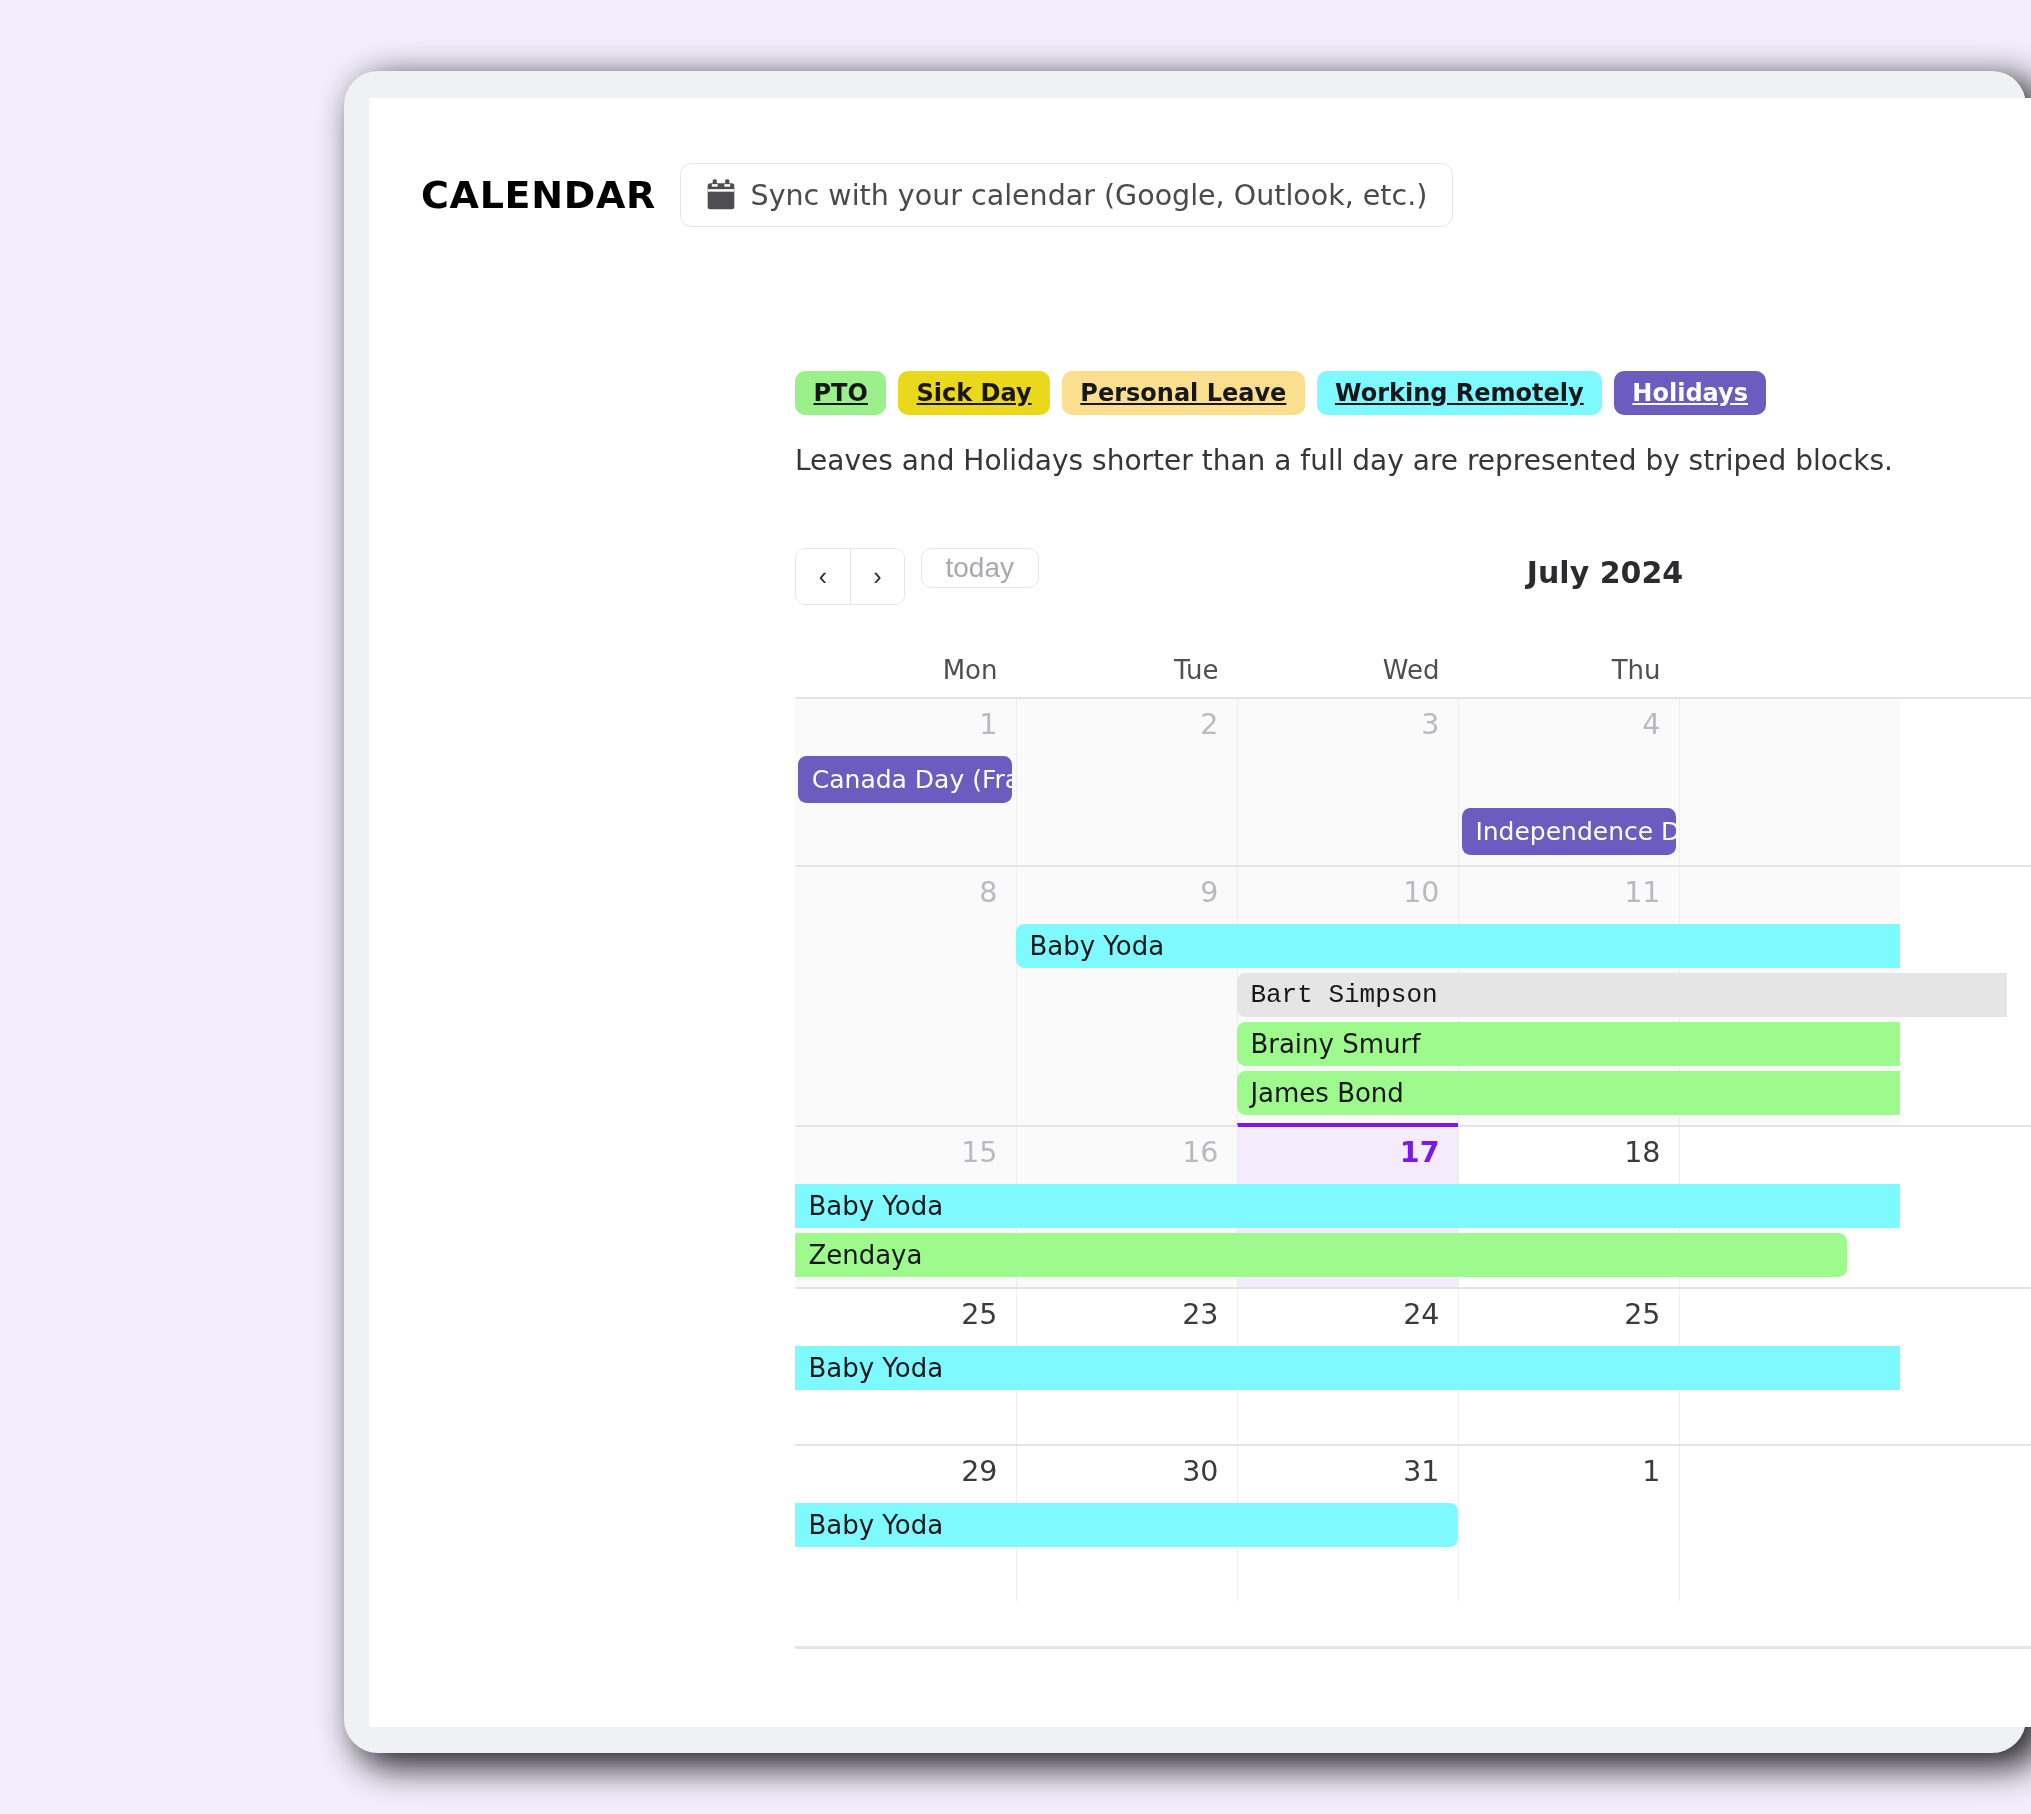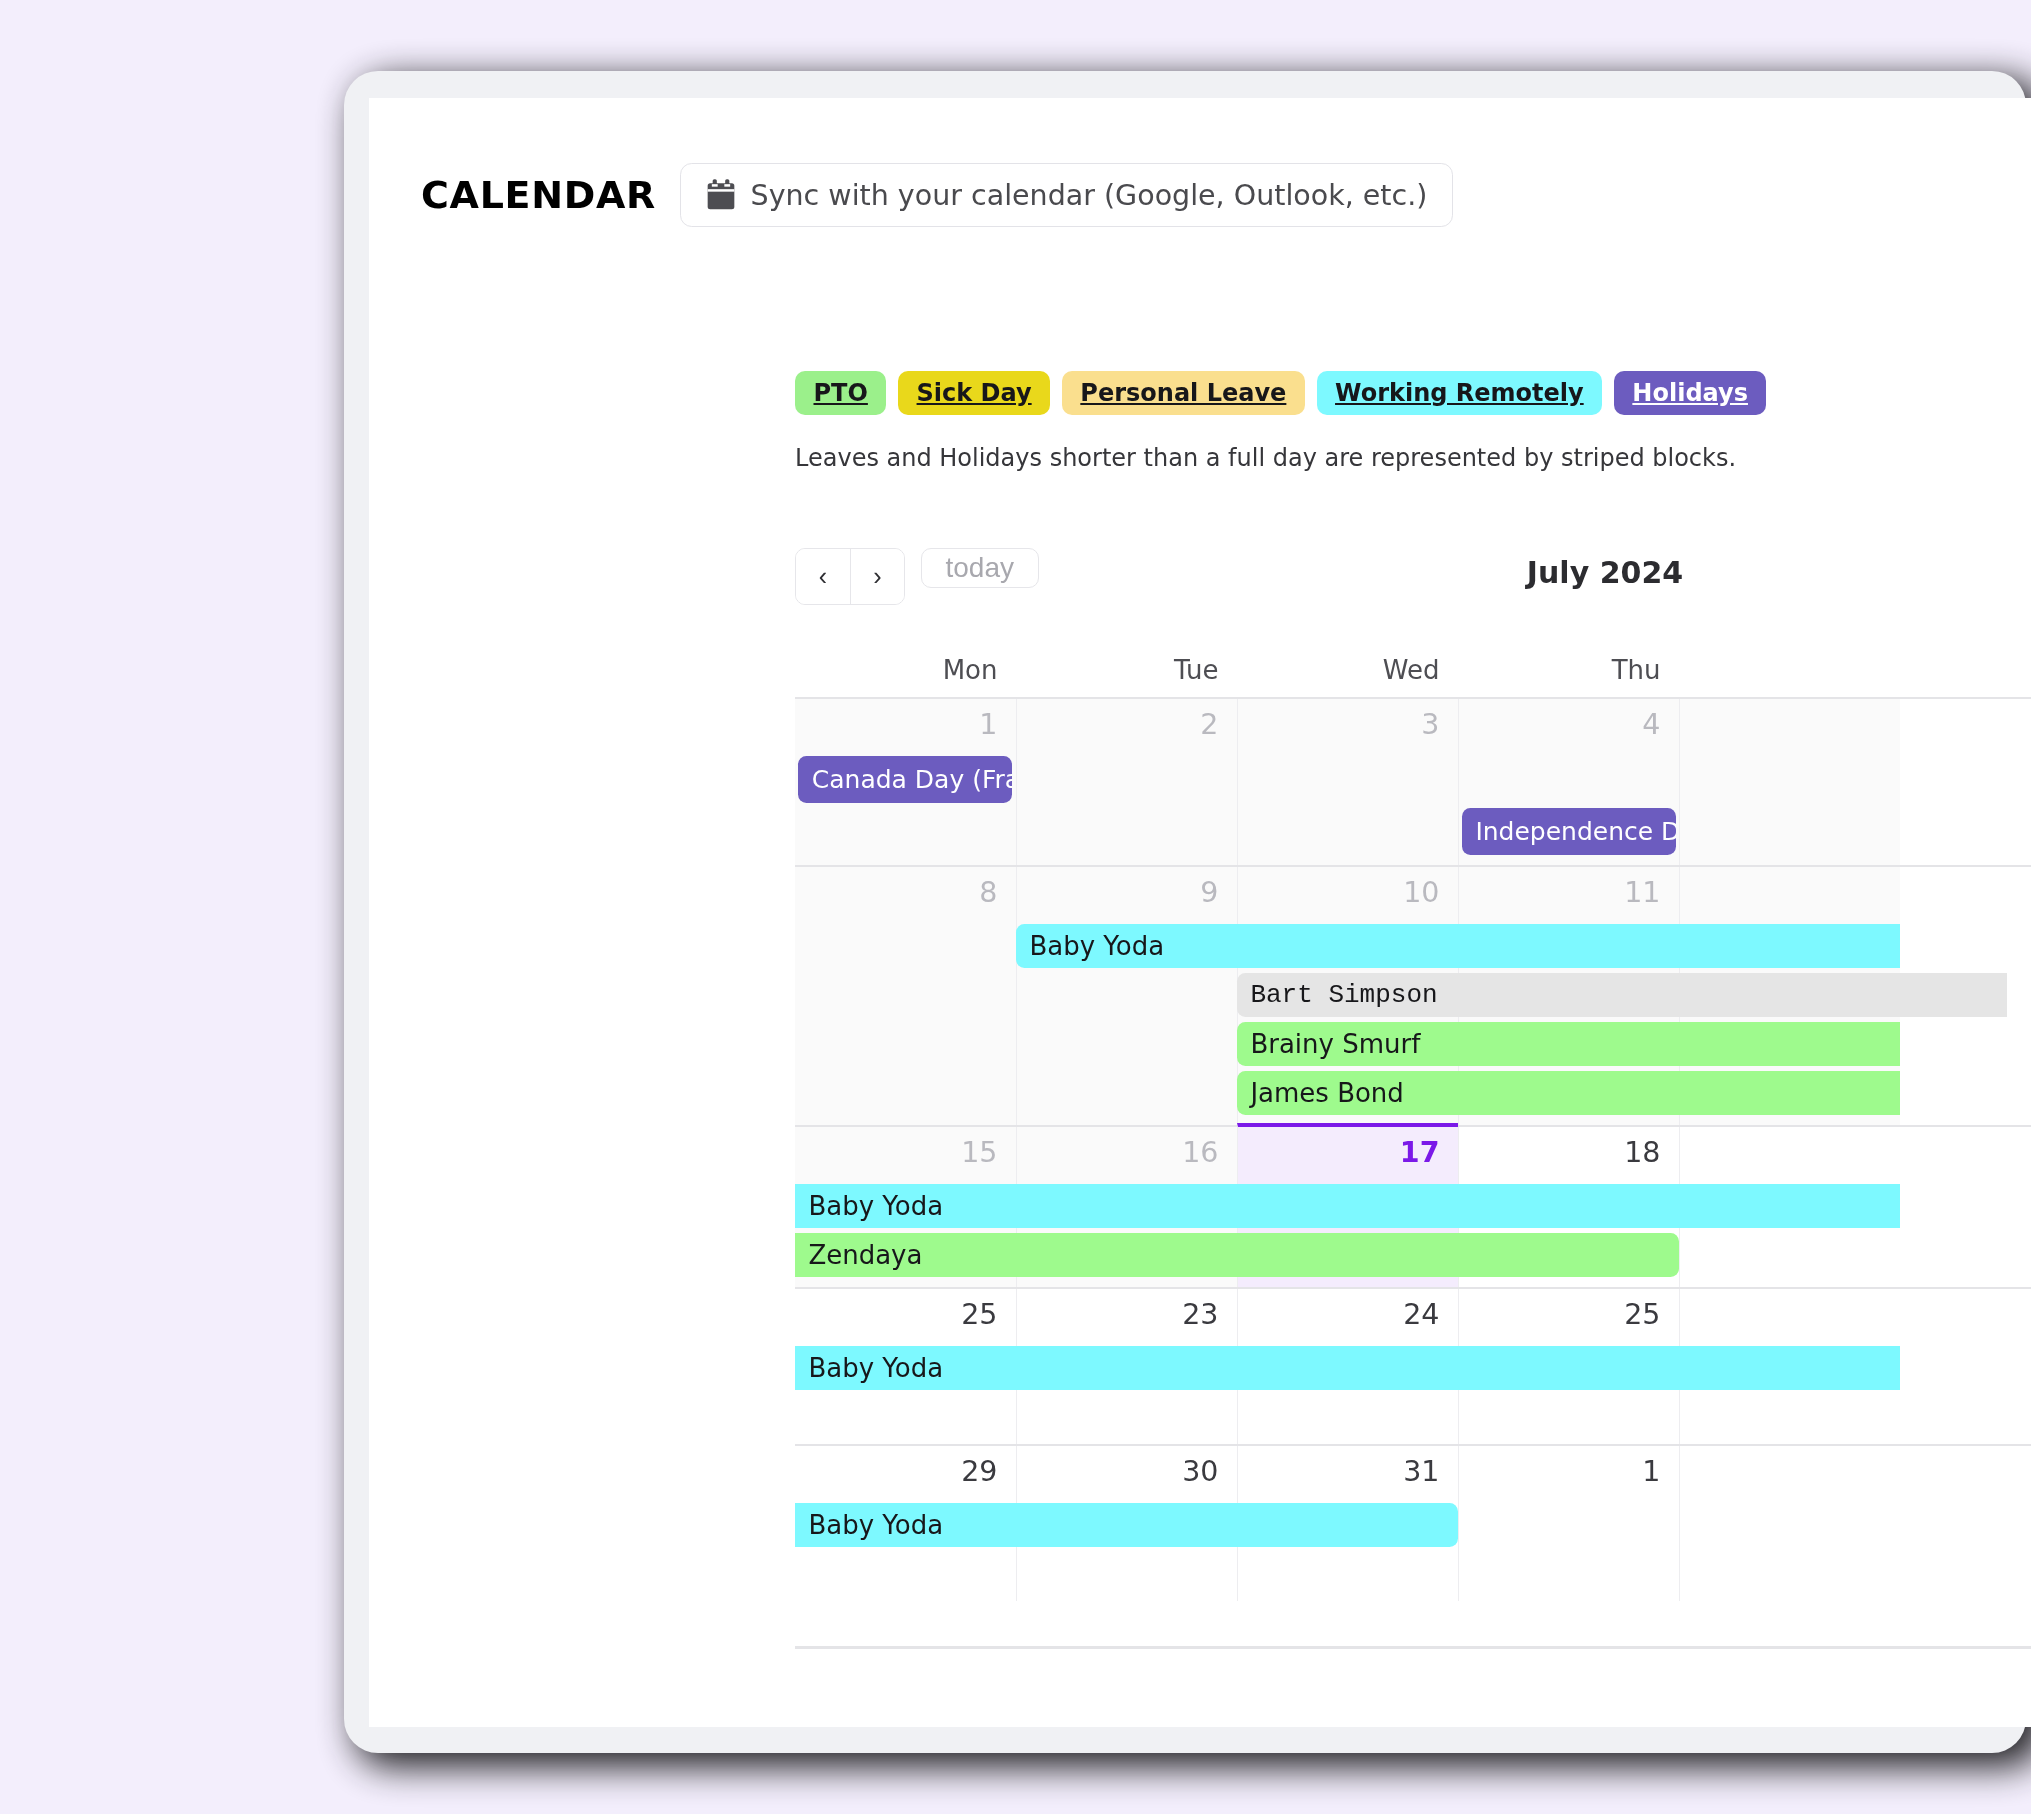--- a/index.html
+++ b/index.html
@@ -118,21 +118,21 @@
     color: #17171a;
     white-space: nowrap;
     cursor: pointer;
     text-decoration: underline;
   }
 
   .legend-note {
     position: absolute;
     left: 426px;
     top: 346px;
-    font-size: 24px;
+    font-size: 28px;
     color: #36363a;
     white-space: nowrap;
   }
 
   
   .toolbar {
     position: absolute;
     left: 426px;
     top: 450px;
     width: 1426px;
@@ -403,21 +403,21 @@
             </div>
             <div class="datenums">
               <div class="datenum">15</div>
               <div class="datenum">16</div>
               <div class="datenum today-num">17</div>
               <div class="datenum strong">18</div>
               <div class="datenum strong"></div>
             </div>
             <div class="events">
               <div class="evt" style="background: rgb(125, 249, 255); margin-left: 0px; width: 1105px; border-radius: 0px;">Baby Yoda</div>
-              <div class="evt" style="background: rgb(158, 250, 141); margin-left: 0px; width: 884px; border-radius: 0px 8.4px 8.4px 0px;">Zendaya</div>
+              <div class="evt" style="background: rgb(158, 250, 141); margin-left: 0px; width: 1052px; border-radius: 0px 8.4px 8.4px 0px;">Zendaya</div>
             </div>
           </div>
           <div class="week">
             <div class="week-bg">
               <div class="daycell plain"></div>
               <div class="daycell plain"></div>
               <div class="daycell plain"></div>
               <div class="daycell plain"></div>
               <div class="daycell plain"></div>
             </div>

